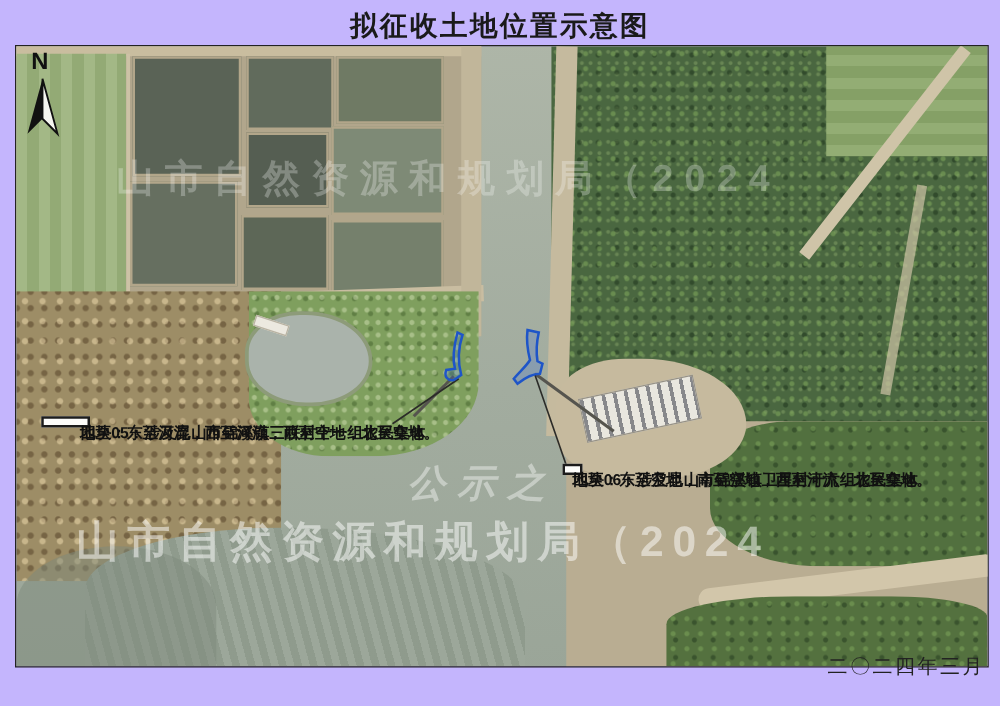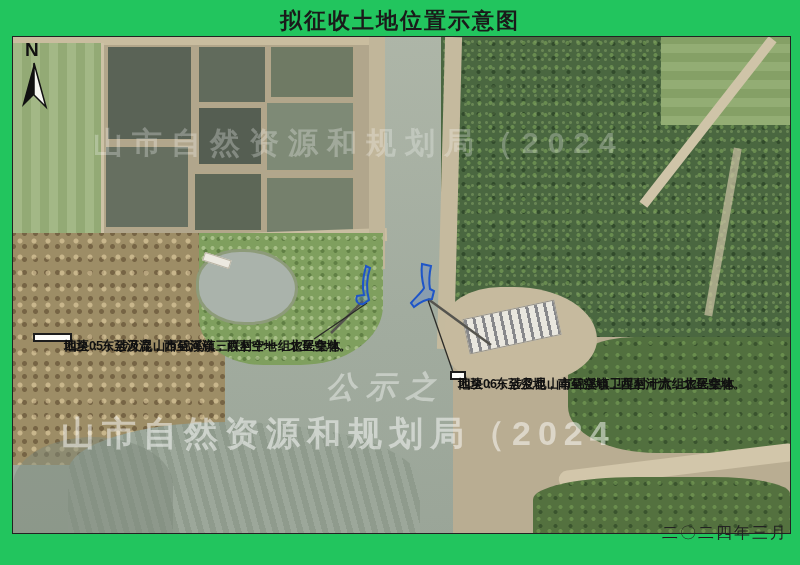--- a/index.html
+++ b/index.html
@@ -1,17 +1,17 @@
 <!DOCTYPE html>
 <html><head>
 <meta charset="utf-8">
 <style>
   html,body{margin:0;padding:0;background:#fff;width:800px;height:565px;overflow:hidden;
     font-family:"Liberation Sans","DejaVu Sans",sans-serif;}
-  .stage{position:relative;width:800px;height:565px;background:#22c55e;}
+  .stage{position:relative;width:800px;height:565px;background:#c4b5fd;}
 
   .title{position:absolute;left:0;right:0;top:6px;text-align:center;font-size:22px;
     font-weight:700;letter-spacing:2px;color:#1a1a1a;}
 
   
   .map{position:absolute;left:12px;top:36px;width:777px;height:496px;border:1px solid #222;
     background:linear-gradient(178deg,#aeb6a8 0%,#a2ac9f 55%,#9aa598 100%);overflow:hidden;}
   .map *{position:absolute;}
 
   

